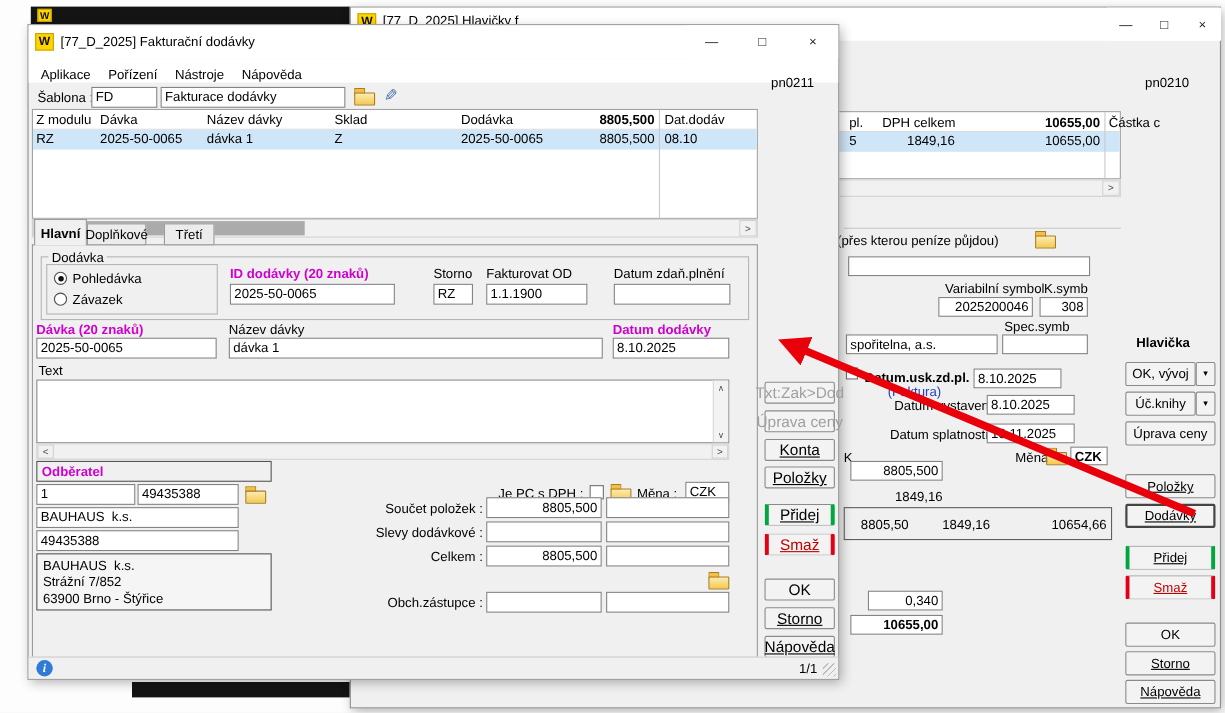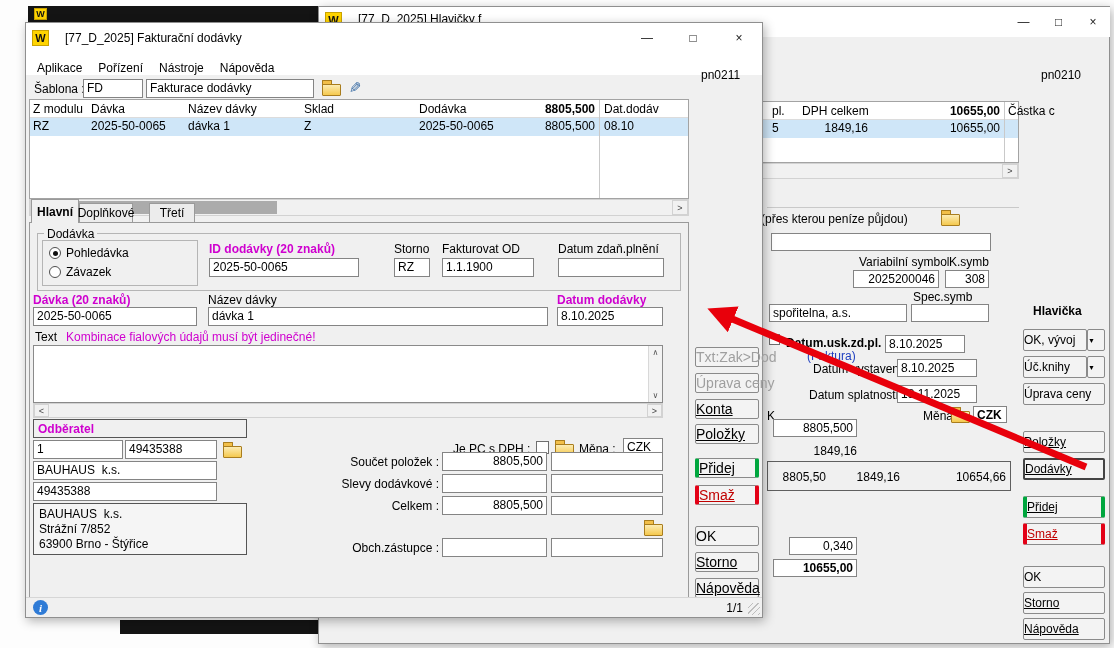--- a/index.html
+++ b/index.html
@@ -7,27 +7,27 @@
 #stage{position:relative;width:1114px;height:648px;background:#fdfdfd;overflow:hidden}
 .lbl{position:absolute;white-space:pre;line-height:13px}
 .bold{font-weight:bold}
 .magenta{color:#cf00cf}
 .blue{color:#1f3fbf}
 .redtext{color:#c00000}
 .u{text-decoration:underline}
 .win{position:absolute;background:#f0f0f0;border:1px solid #8f8f8f;box-shadow:2px 3px 10px rgba(0,0,0,.3)}
 .titlebar{position:absolute;left:0;top:0;right:0;height:30px;background:#fff;display:flex;align-items:center}
 .wlogo{width:17px;height:16px;min-width:17px;background:#ffd400;border:1px solid #caa300;color:#111;font-weight:bold;font-size:11px;display:inline-flex;align-items:center;justify-content:center}
-.title-text{margin-left:16px;white-space:pre}
+.title-text{margin-left:6px;white-space:pre}
 .winctrl{position:absolute;top:0;width:46px;height:30px;display:flex;align-items:center;justify-content:center;font-size:12px;color:#222;background:#fff}
 .menubar{position:absolute;display:flex;align-items:flex-end;background:#fff;padding-left:3px}
 .menu-item{padding:0 8px}
 .field{position:absolute;background:#fff;border:1px solid #848484;padding:2px 3px;white-space:pre;overflow:hidden;line-height:13px}
 .field.right{text-align:right}
-.btn{position:absolute;background:#f3f3f3;border:1px solid #8a8a8a;border-radius:2px;display:flex;align-items:center;white-space:nowrap}
+.btn{position:absolute;background:#f3f3f3;border:1px solid #8a8a8a;border-radius:2px;display:flex;align-items:center;justify-content:center;white-space:nowrap}
 .btn.small{font-size:14px}
 .btn.grayed{color:#9f9f9f}
 .btn.green{border-left:4px solid #00a63e;border-right:4px solid #00a63e}
 .btn.red{border-left:4px solid #e30016;border-right:4px solid #e30016}
 .btn.thick{border:2px solid #444}
 .grid{position:absolute;background:#fff;border:1px solid #a3a3a3}
 .gridheadline{position:absolute;left:0;right:0;top:17px;height:1px;background:#dcdcdc}
 .selrow{position:absolute;background:#cfe6f8}
 .vline{position:absolute;width:1px;background:#c9c9c9}
 .hline{position:absolute;height:1px;background:#c9c9c9}
@@ -262,21 +262,20 @@
     </div>
 
     <span class="lbl magenta bold" style="left:7px;top:271px">Dávka (20 znaků)</span>
     <span class="lbl" style="left:182px;top:271px">Název dávky</span>
     <span class="lbl magenta bold" style="left:531px;top:271px">Datum dodávky</span>
     <div class="field" style="left:7px;top:284px;width:164px;height:19px">2025-50-0065</div>
     <div class="field" style="left:182px;top:284px;width:340px;height:19px">dávka 1</div>
     <div class="field" style="left:531px;top:284px;width:106px;height:19px">8.10.2025</div>
 
     <span class="lbl" style="left:9px;top:308px">Text</span>
-    <span class="lbl magenta" style="left:40px;top:308px">Kombinace fialových údajů musí být jedinečné!</span>
     <div class="textarea" style="left:7px;top:322px;width:630px;height:58px">
       <div class="vsb">
         <span>∧</span>
         <span>∨</span>
       </div>
     </div>
     <div class="sbar" style="left:7px;top:380px;width:630px;height:15px">
       <div class="sbtn" style="left:0;width:15px">&lt;</div>
       <div class="sbtn" style="left:613px;width:15px">&gt;</div>
     </div>

